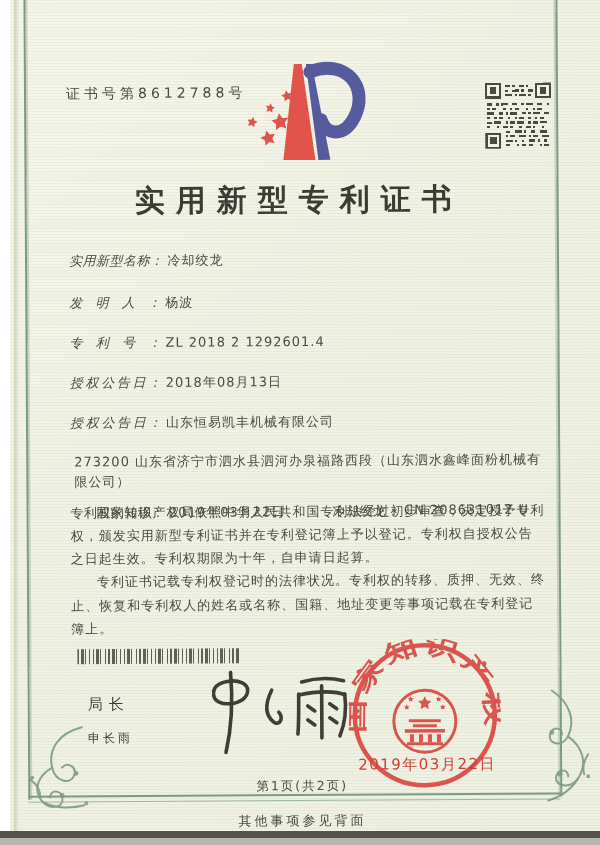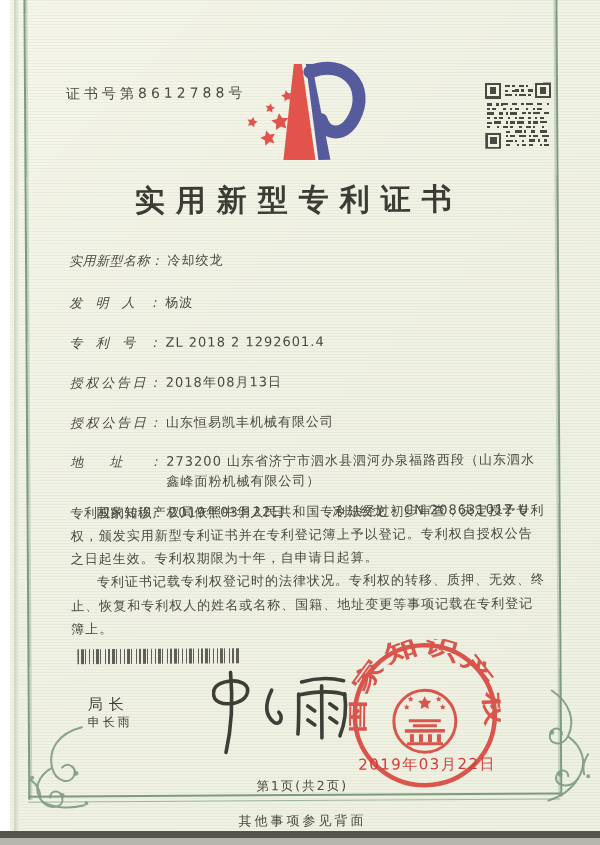--- a/index.html
+++ b/index.html
@@ -73,21 +73,21 @@
   .barcode{
     position:absolute;left:76px;top:648px;width:162px;height:15px;opacity:.85;
     background:repeating-linear-gradient(90deg,
       #46463f 0 1.5px, rgba(0,0,0,0) 1.5px 3.5px,
       #46463f 3.5px 6.5px, rgba(0,0,0,0) 6.5px 7.5px,
       #46463f 7.5px 8.5px, rgba(0,0,0,0) 8.5px 12px,
       #46463f 12px 13px, rgba(0,0,0,0) 13px 15.5px);
   }
 
   .director{position:absolute;left:86px;top:694px;color:#3f3f38;}
-  .director-title{font-size:15px;letter-spacing:6px;}
+  .director-title{font-size:15px;letter-spacing:6px;margin-bottom:16px;}
   .director-name{font-size:12px;letter-spacing:3px;}
   .signature{position:absolute;left:196px;top:666px;width:156px;height:92px;}
 
   .seal{position:absolute;left:347px;top:640px;width:152px;height:152px;opacity:0.93;}
   .seal-date{
     position:absolute;left:356px;top:756px;
     color:#cf3d36;font-size:15px;letter-spacing:1.5px;font-weight:500;
   }
 
   .page-num{
@@ -214,21 +214,20 @@
     </div>
     <div class="field-row row-appdate">
       <span class="field-label">授权公告日：</span>
       <span class="field-value">2018年08月13日</span>
     </div>
     <div class="field-row row-patentee">
       <span class="field-label">授权公告日：</span>
       <span class="field-value">山东恒易凯丰机械有限公司</span>
     </div>
     <div class="field-row row-address">
-      <span class="field-label">地址：</span>
       <span class="field-value">273200 山东省济宁市泗水县泗河办泉福路西段（山东泗水鑫峰面粉机械有限公司）</span>
     </div>
     <div class="grant-row">
       <span class="grant-left">
         <span class="grant-label">专利权的转移：</span>
         <span class="grant-value">2019年03月22日</span>
       </span>
       <span class="grant-right">
         <span class="grant-label">冷却绞龙：</span>
         <span class="grant-value">CN 208631012 U</span>

